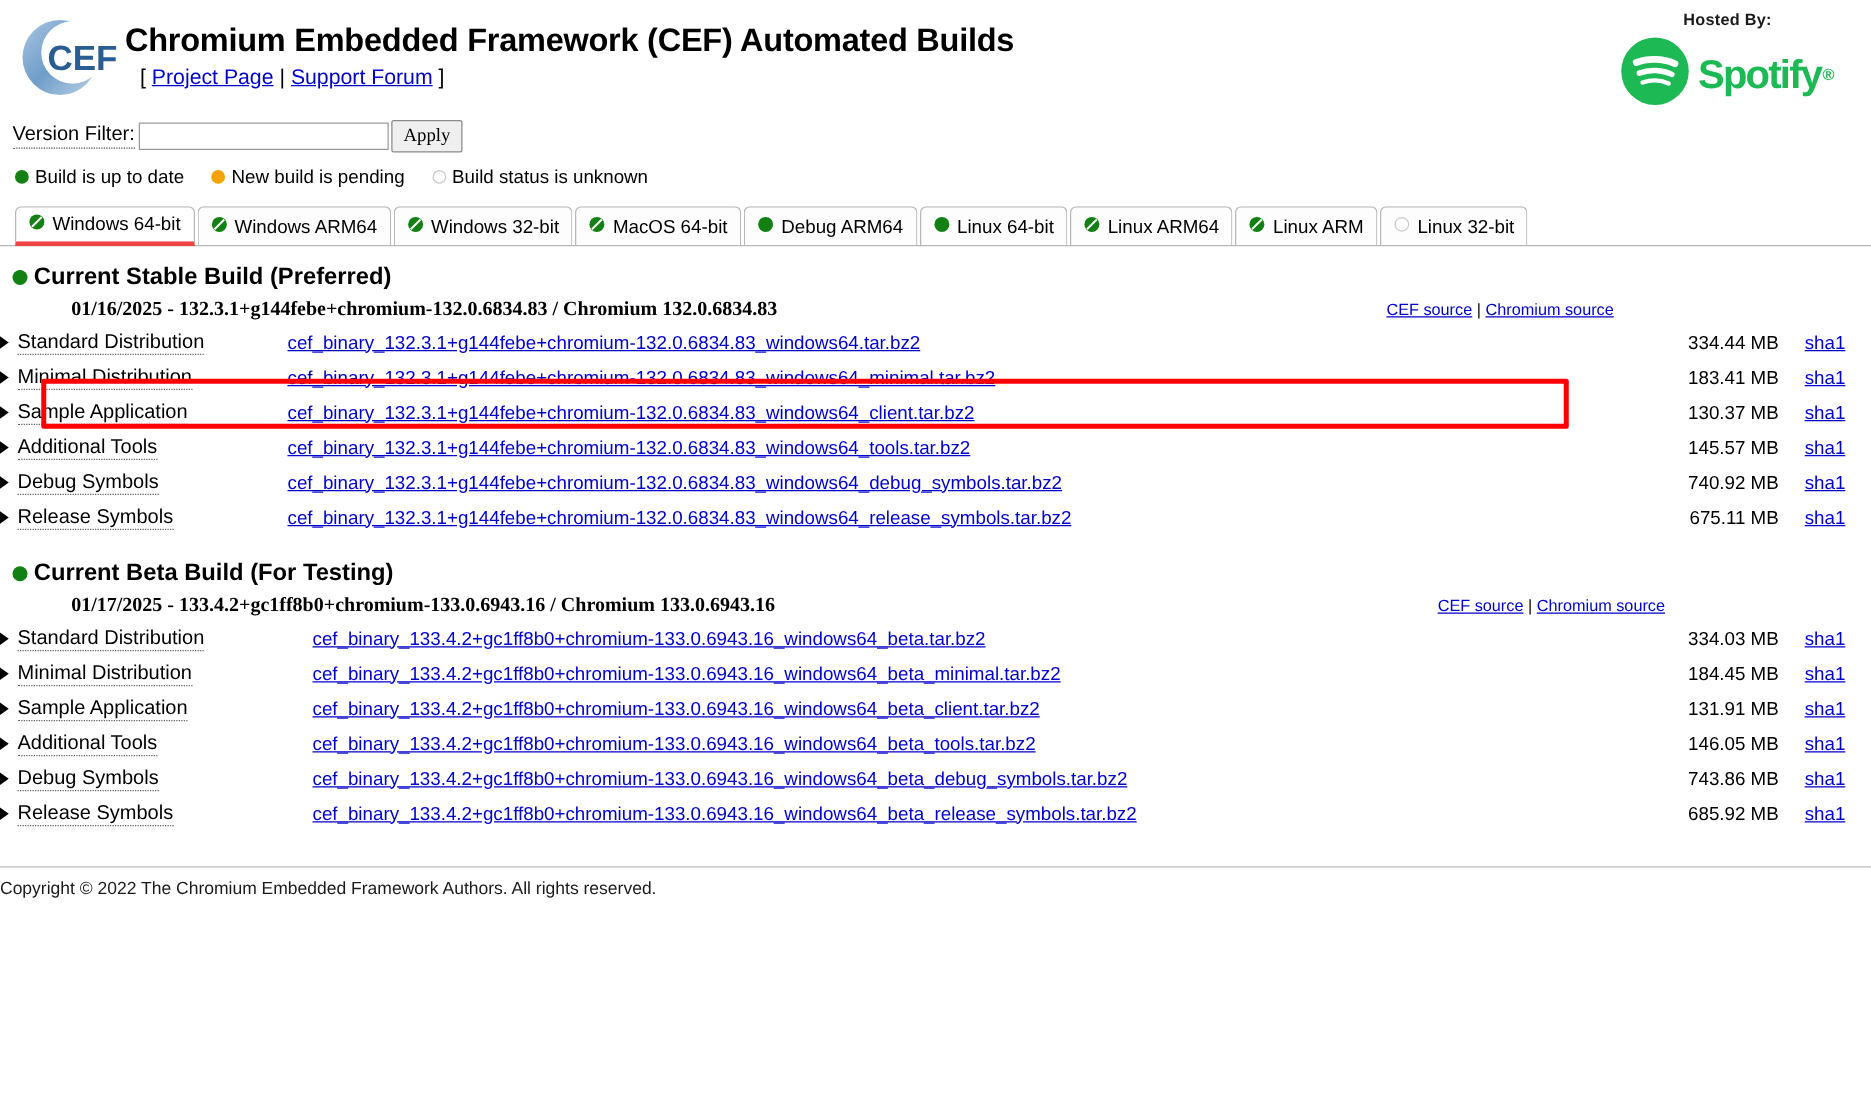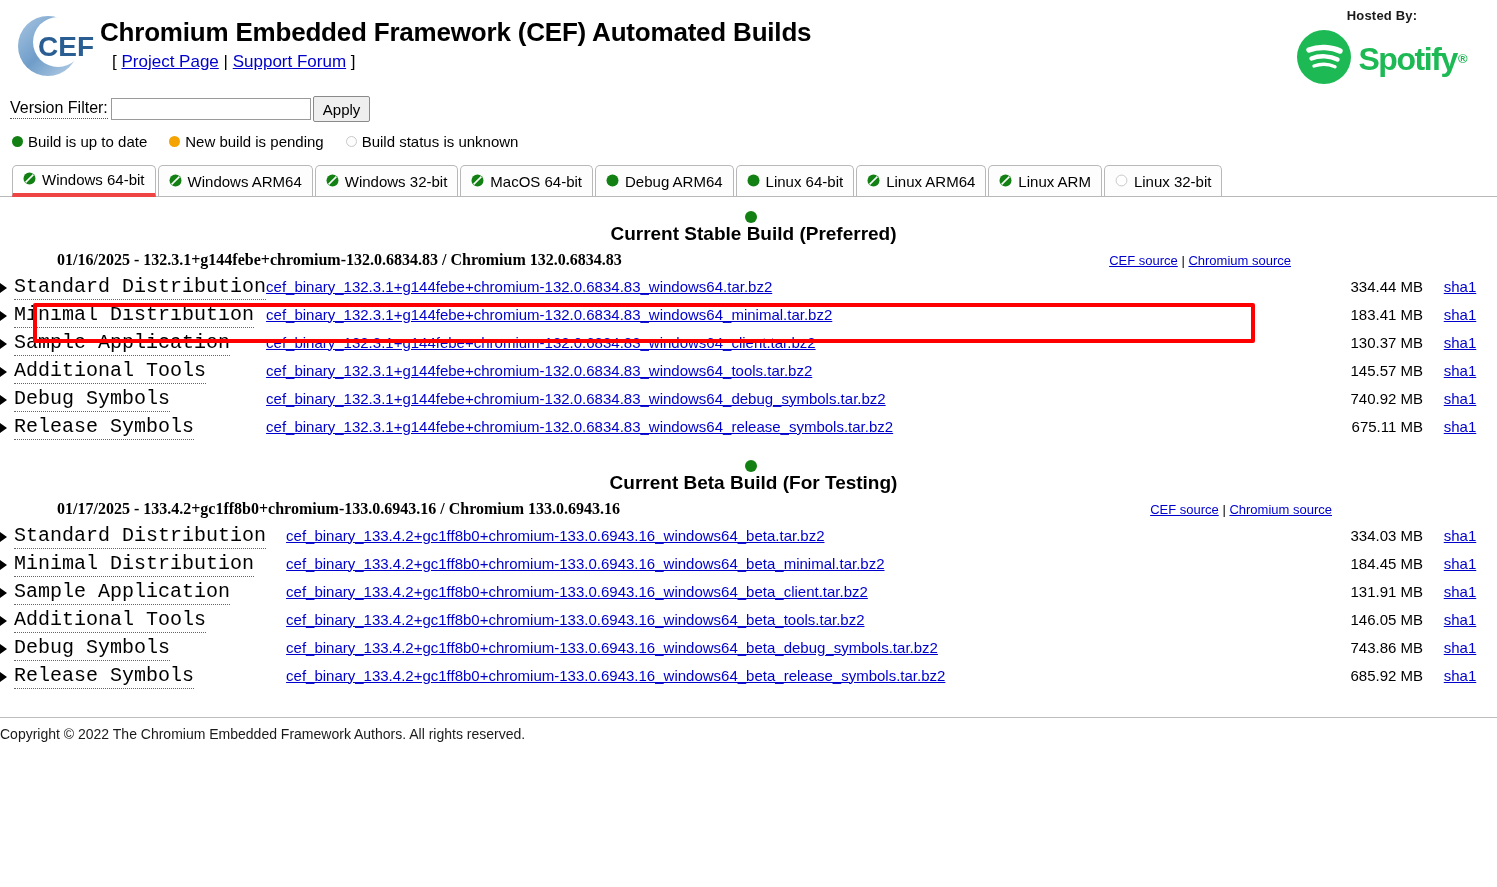--- a/index.html
+++ b/index.html
@@ -111,21 +111,21 @@
     font-size: 14px;
     padding: 1px 3px;
     box-sizing: border-box;
   }
   .apply-btn {
     margin-left: 2px;
     height: 26px;
     padding: 0 9px;
     border: 1px solid #8a8a8a;
     background: #efefef;
-    font-family: Liberation Sans, sans-serif;
+    font-family: Liberation Serif, serif;
     font-size: 15px;
     cursor: pointer;
     border-radius: 2px;
   }
 
   
   .legend {
     display: flex;
     align-items: center;
     padding-left: 12px;
@@ -181,21 +181,20 @@
   
   .content { padding: 0 0 0 0; position: relative; }
 
   .section-head {
     display: flex;
     align-items: center;
     font-size: 19px;
     font-weight: bold;
     padding-left: 10px;
     margin-top: 14px;
-    flex-direction: column;
   }
   .section-head .dot { margin-right: 5px; width: 12px; height: 12px; }
 
   .version-line {
     font-family: "Liberation Serif", serif;
     font-weight: bold;
     font-size: 16px;
     padding-left: 29px;
     margin-top: 6px;
     display: flex;
@@ -228,25 +227,24 @@
   .tri {
     display: inline-block;
     width: 0; height: 0;
     border-left: 7px solid #000;
     border-top: 5px solid transparent;
     border-bottom: 5px solid transparent;
     margin-right: 7px;
     vertical-align: middle;
   }
   .row-label {
-    font-size: 20px;
+    font-size: 16px;
     border-bottom: 1px dotted #666;
     padding-bottom: 1px;
     cursor: pointer;
-    font-family: Liberation Mono, monospace;
   }
   .file-link {
     color: #0000cc;
     text-decoration: underline;
     font-size: 15px;
   }
   .size-cell { font-size: 15px; }
   .sha-link { color: #0000cc; text-decoration: underline; font-size: 15px; }
 
   

